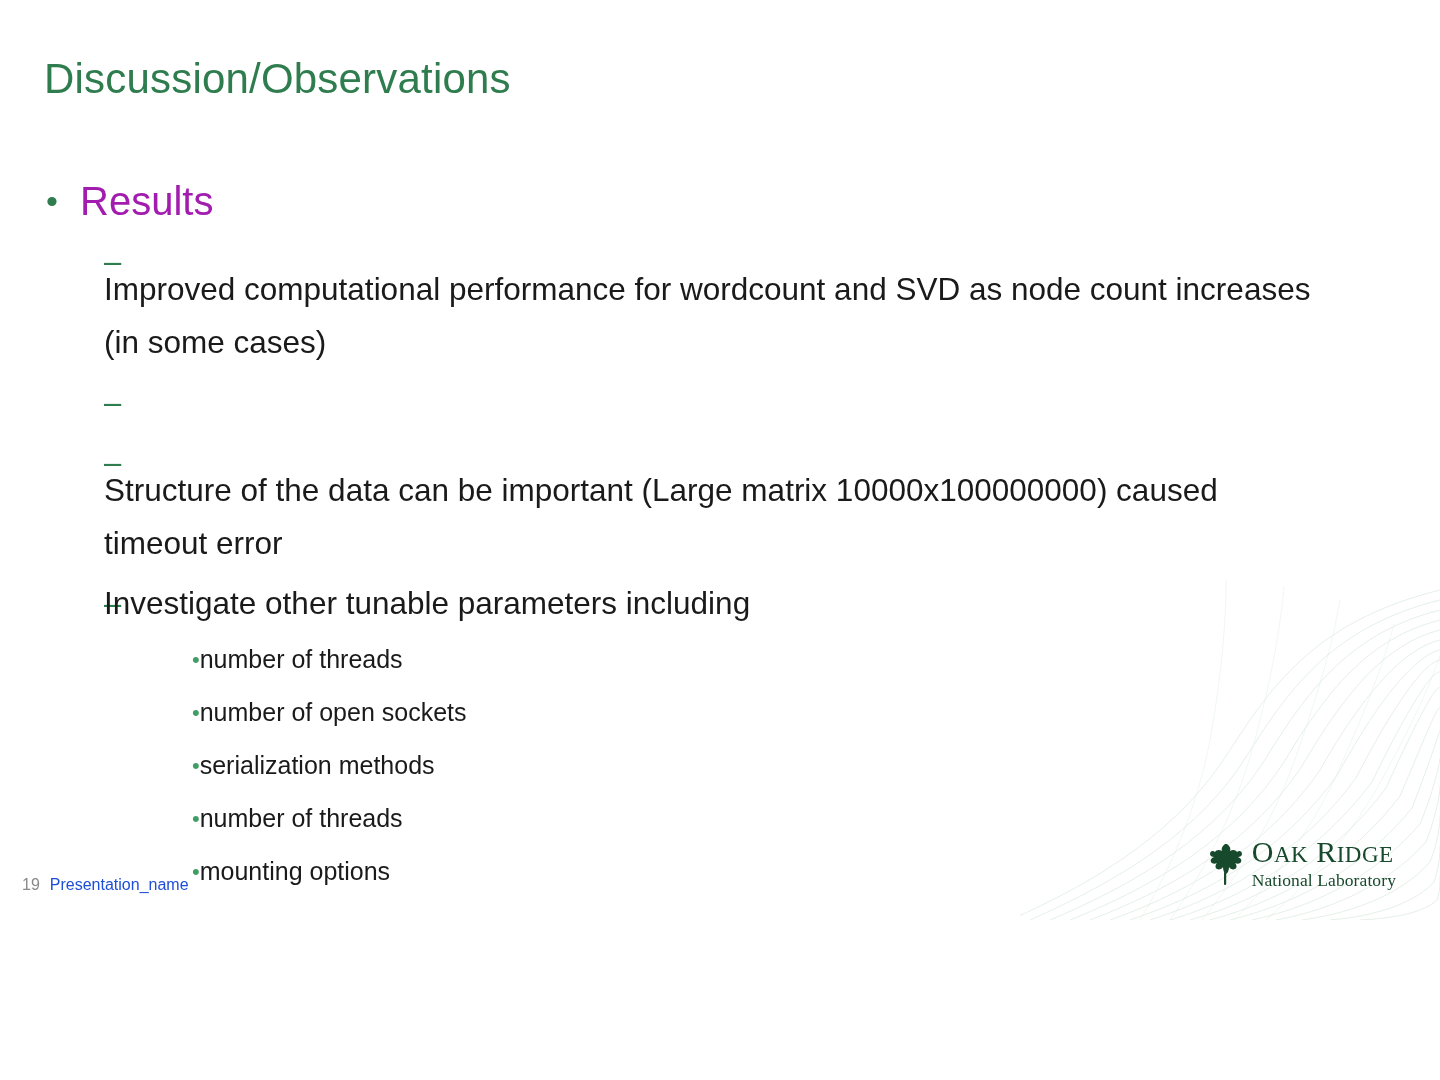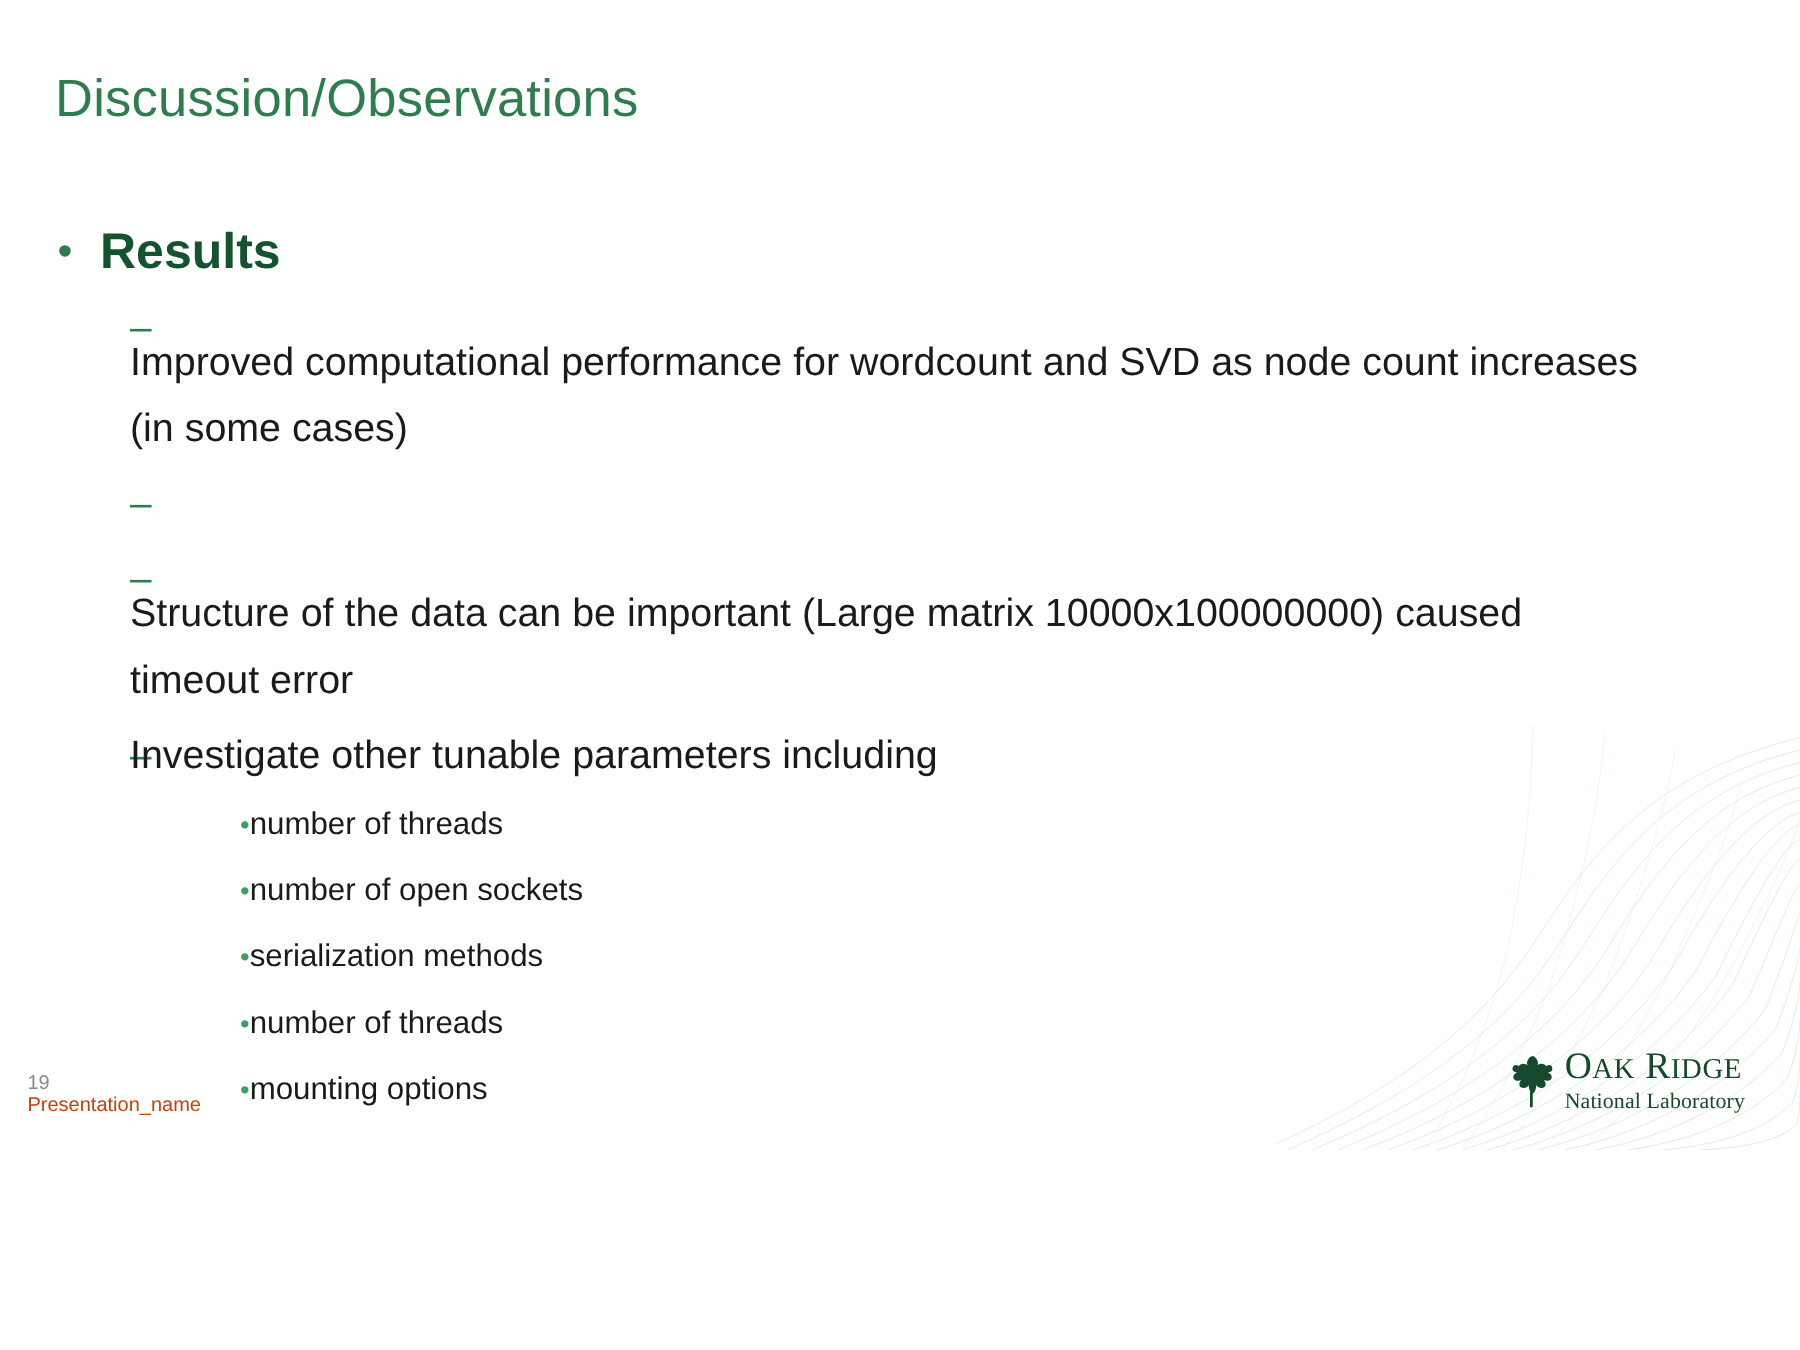--- a/index.html
+++ b/index.html
@@ -63,23 +63,22 @@
     color: #2f7d4f;
     font-size: 34px;
     line-height: 52px;
     width: 40px;
     flex: 0 0 40px;
     text-align: left;
     padding-left: 6px;
   }
   .lvl1 .text {
     font-size: 40px;
-    color: #14532d;
+    color: #a21caf;
     line-height: 52px;
-    font-weight: bold;
   }
 
   
   .lvl2 {
     display: flex;
     align-items: flex-start;
     margin-bottom: 7px;
   }
   .lvl2 .dash {
     color: #2f7d4f;
@@ -118,29 +117,29 @@
 
   .lvl3-group { margin-top: 6px; }
 
   
   .footer {
     position: absolute;
     left: 22px;
     bottom: 26px;
     display: flex;
     align-items: baseline;
-    flex-direction: column;
+    gap: 10px;
   }
   .page-num {
     font-size: 16px;
     color: #8a8a8a;
   }
   .footer-name {
     font-size: 16px;
-    color: #c2410c;
+    color: #1d4ed8;
   }
 
   .logo {
     position: absolute;
     right: 44px;
     bottom: 30px;
     display: flex;
     align-items: center;
     gap: 10px;
   }

